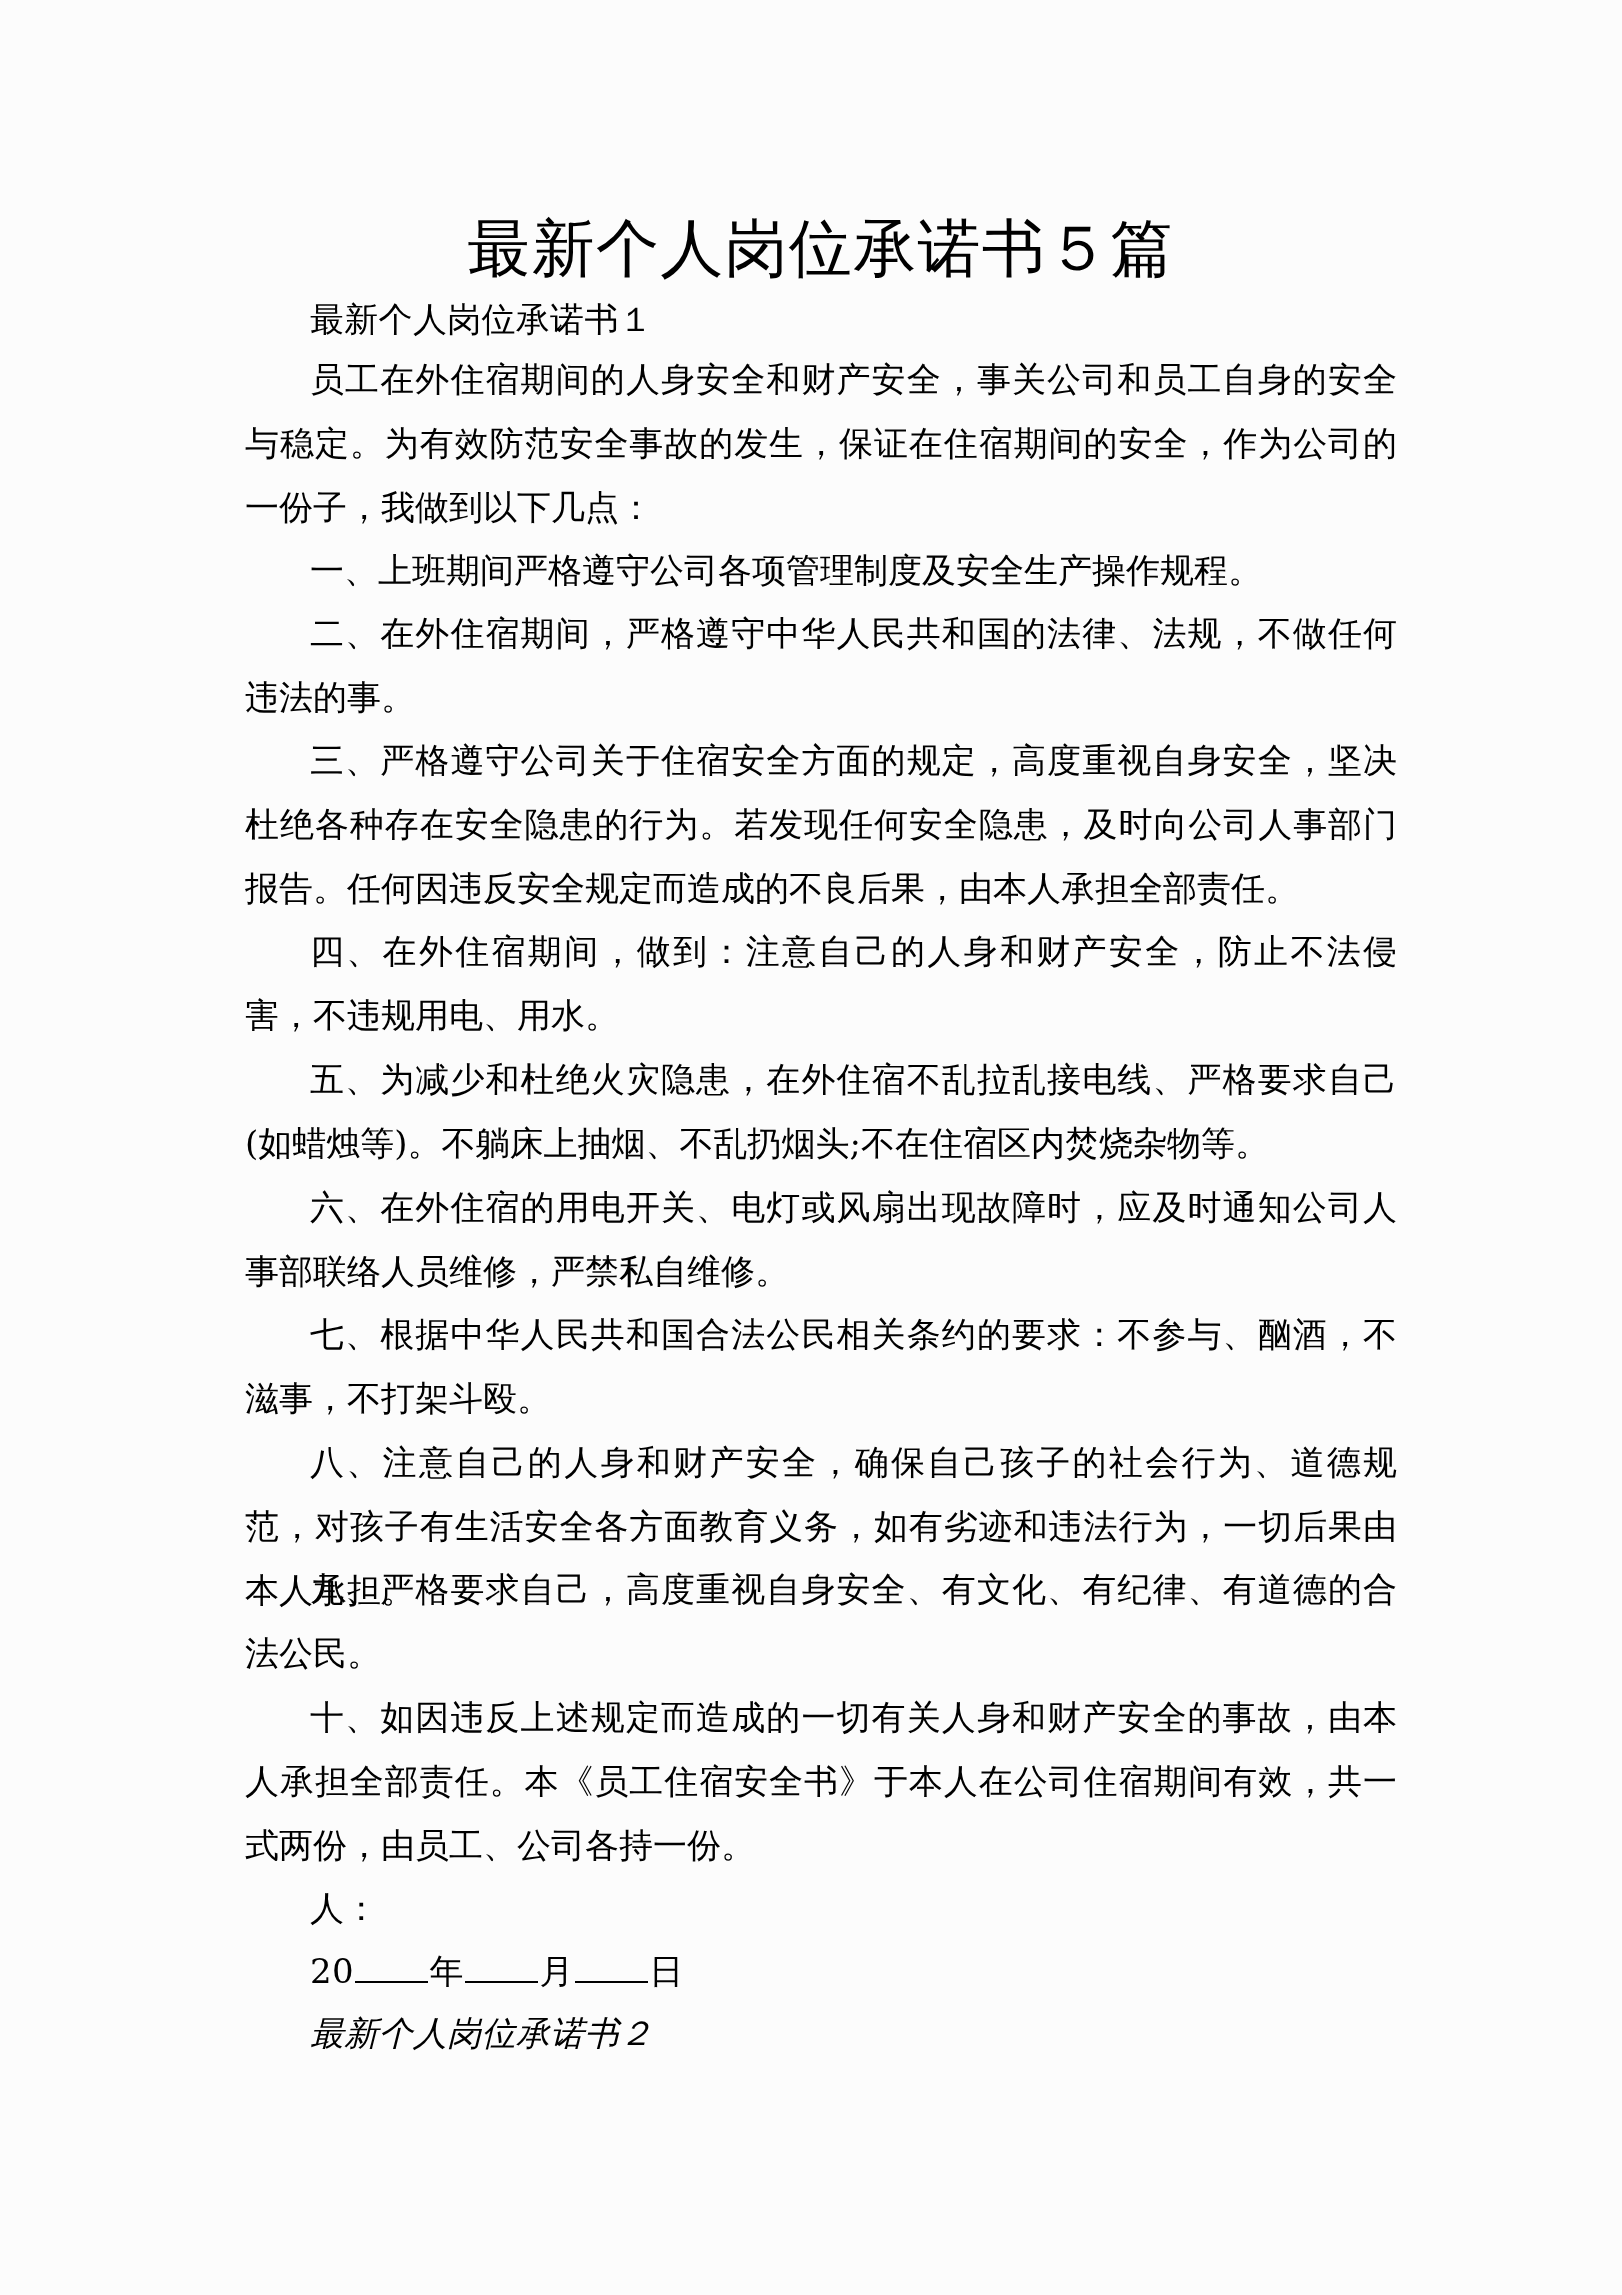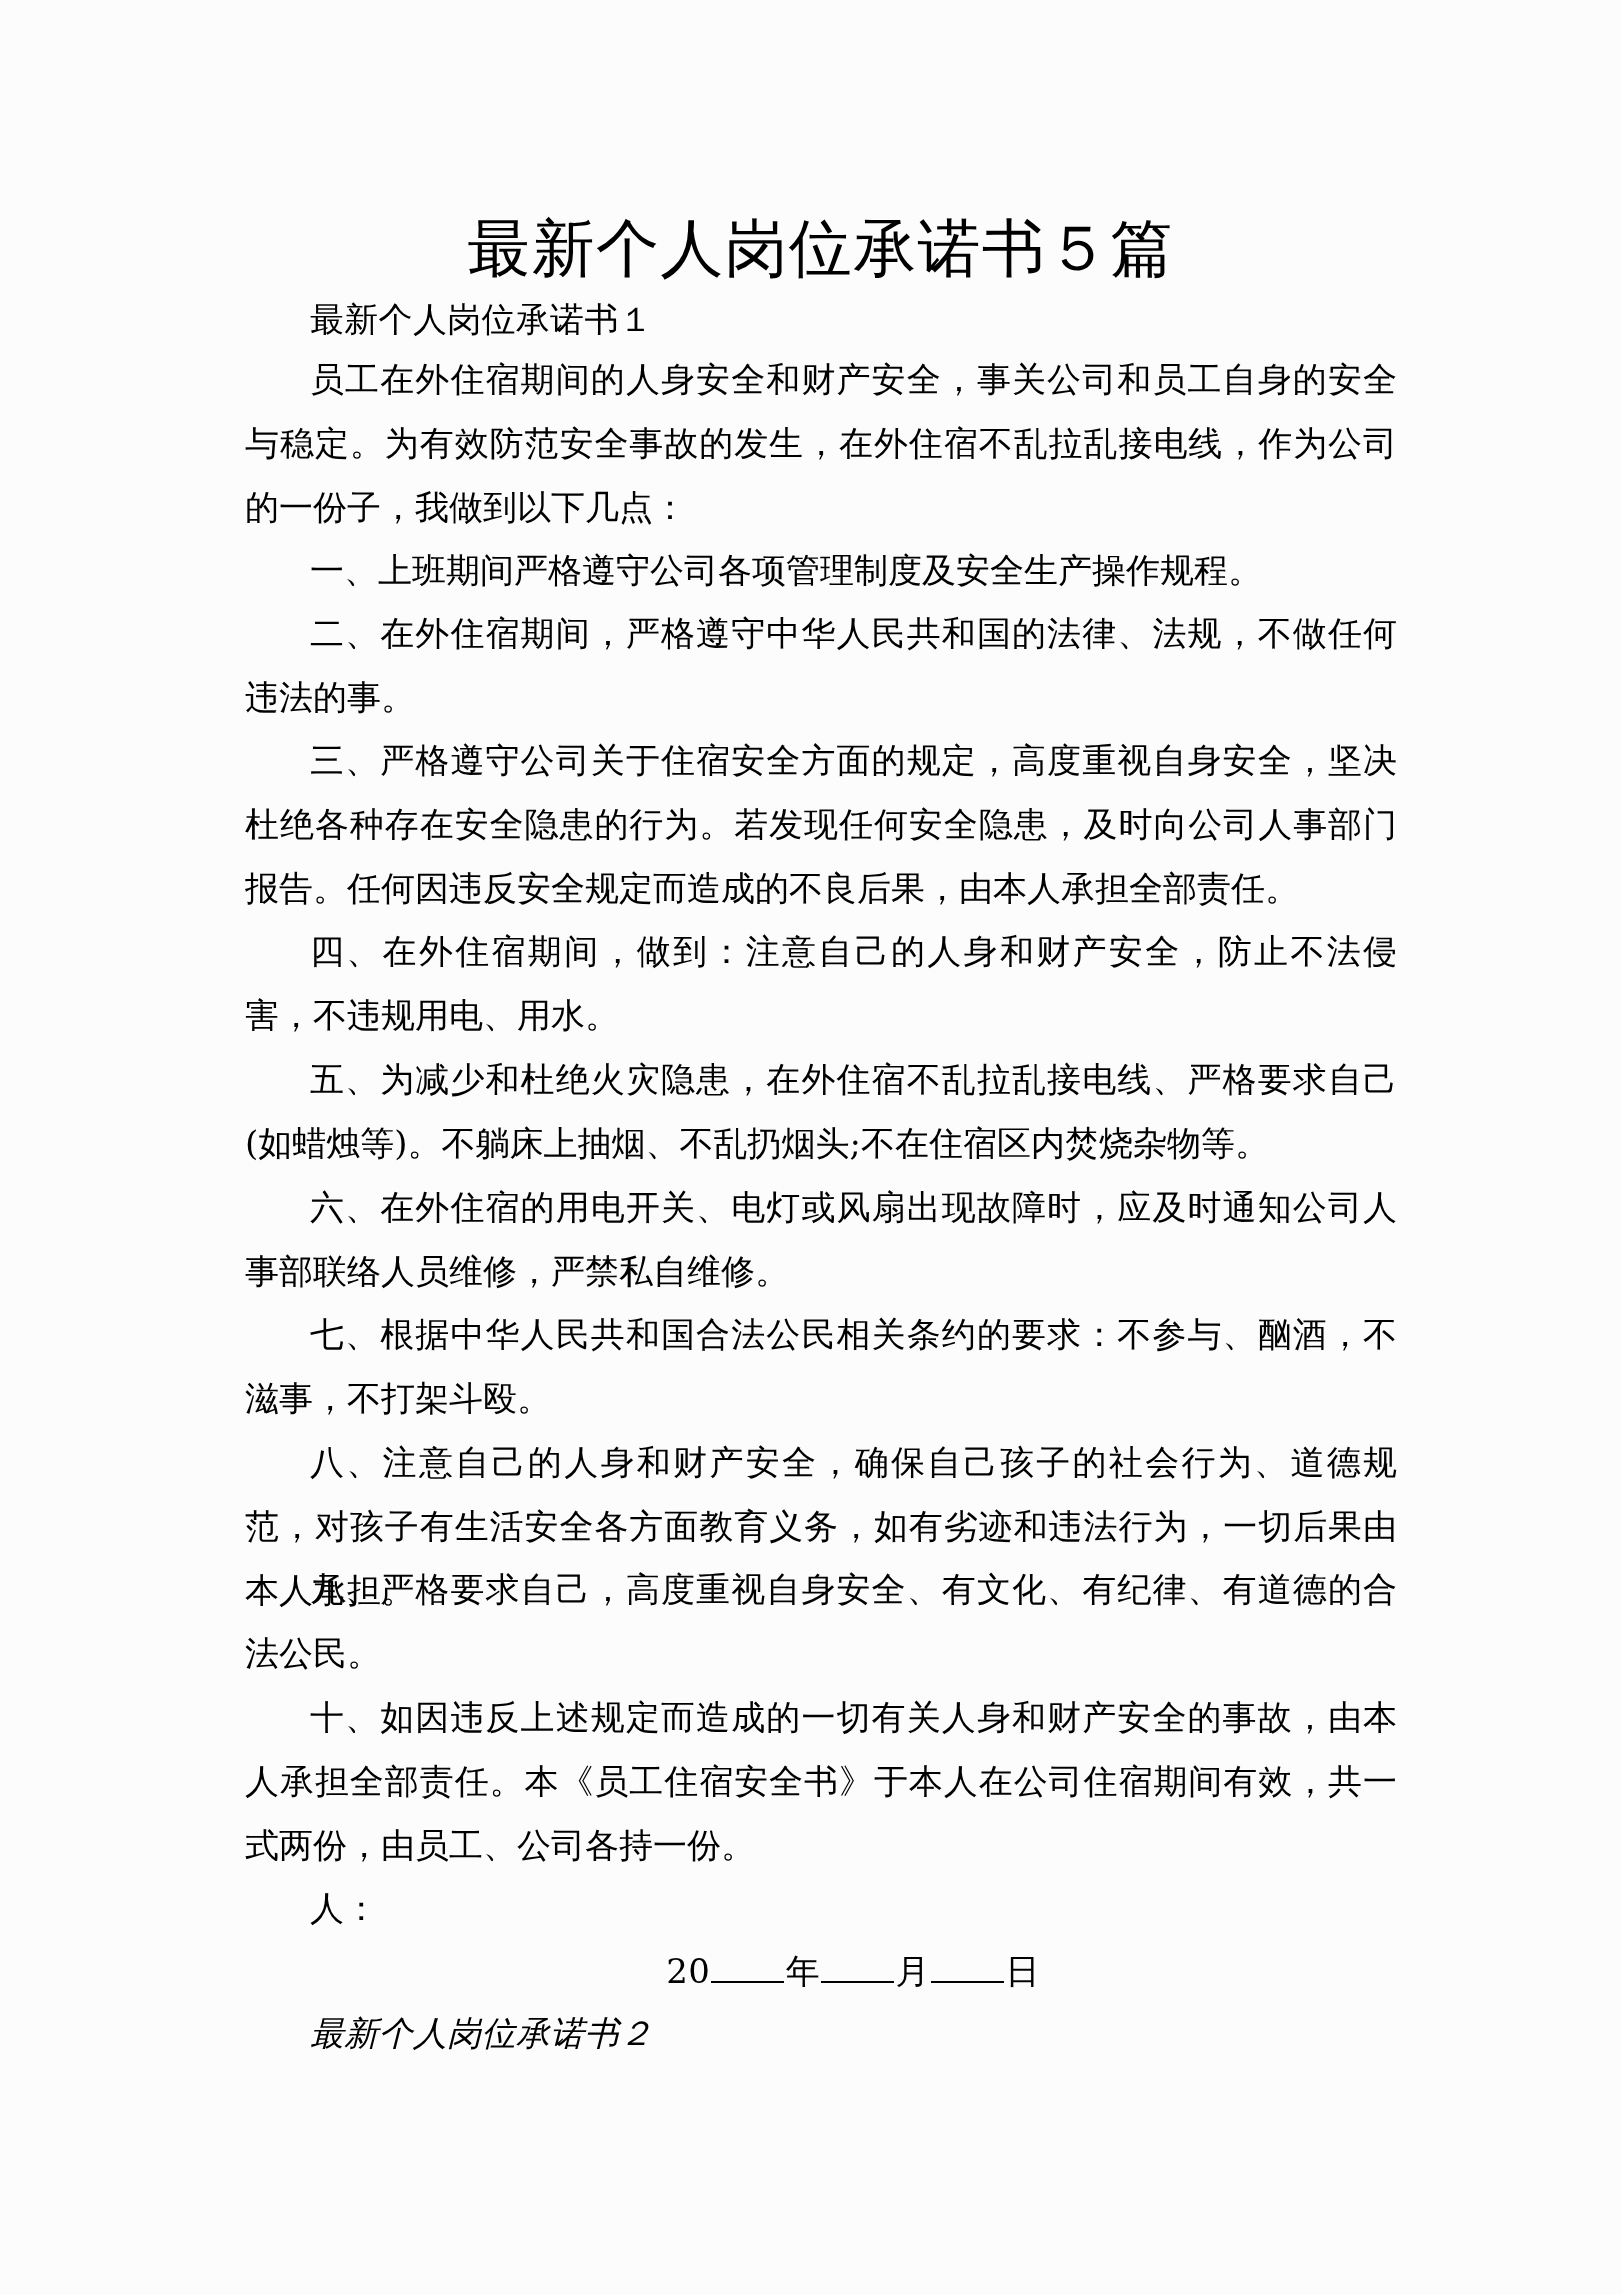--- a/index.html
+++ b/index.html
@@ -65,35 +65,35 @@
   </style>
 </head>
 <body>
 
 <div class="page">
 
   <h1 class="doc-title">最新个人岗位承诺书５篇</h1>
 
   <div class="line indent" style="top:287px;">最新个人岗位承诺书１</div>
 
-  <p class="para" style="top:347px;">员工在外住宿期间的人身安全和财产安全，事关公司和员工自身的安全与稳定。为有效防范安全事故的发生，在外住宿不乱拉乱接电线，作为公司的一份子，我做到以下几点：</p>
+  <p class="para" style="top:347px;">员工在外住宿期间的人身安全和财产安全，事关公司和员工自身的安全与稳定。为有效防范安全事故的发生，保证在住宿期间的安全，作为公司的一份子，我做到以下几点：</p>
 
   <p class="para" style="top:538px;">一、上班期间严格遵守公司各项管理制度及安全生产操作规程。</p>
   <p class="para" style="top:601px;">二、在外住宿期间，严格遵守中华人民共和国的法律、法规，不做任何违法的事。</p>
   <p class="para" style="top:728px;">三、严格遵守公司关于住宿安全方面的规定，高度重视自身安全，坚决杜绝各种存在安全隐患的行为。若发现任何安全隐患，及时向公司人事部门报告。任何因违反安全规定而造成的不良后果，由本人承担全部责任。</p>
   <p class="para" style="top:919px;">四、在外住宿期间，做到：注意自己的人身和财产安全，防止不法侵害，不违规用电、用水。</p>
   <p class="para" style="top:1047px;">五、为减少和杜绝火灾隐患，在外住宿不乱拉乱接电线、严格要求自己(如蜡烛等)。不躺床上抽烟、不乱扔烟头;不在住宿区内焚烧杂物等。</p>
   <p class="para" style="top:1175px;">六、在外住宿的用电开关、电灯或风扇出现故障时，应及时通知公司人事部联络人员维修，严禁私自维修。</p>
   <p class="para" style="top:1302px;">七、根据中华人民共和国合法公民相关条约的要求：不参与、酗酒，不滋事，不打架斗殴。</p>
   <p class="para" style="top:1430px;">八、注意自己的人身和财产安全，确保自己孩子的社会行为、道德规范，对孩子有生活安全各方面教育义务，如有劣迹和违法行为，一切后果由本人承担。</p>
   <p class="para" style="top:1557px;">九、严格要求自己，高度重视自身安全、有文化、有纪律、有道德的合法公民。</p>
   <p class="para" style="top:1685px;">十、如因违反上述规定而造成的一切有关人身和财产安全的事故，由本人承担全部责任。本《员工住宿安全书》于本人在公司住宿期间有效，共一式两份，由员工、公司各持一份。</p>
 
   <div class="line indent" style="top:1876px;">人：</div>
 
-  <div class="line indent" style="top:1939px;text-align:center;">
+  <div class="line indent" style="top:1939px;">
     <span>20</span><span class="blank"></span><span>年</span><span class="blank"></span><span>月</span><span class="blank"></span><span>日</span>
   </div>
 
   <div class="line indent" style="top:2001px;font-style:italic;">最新个人岗位承诺书２</div>
 
 </div>
 
 
 </body></html>

